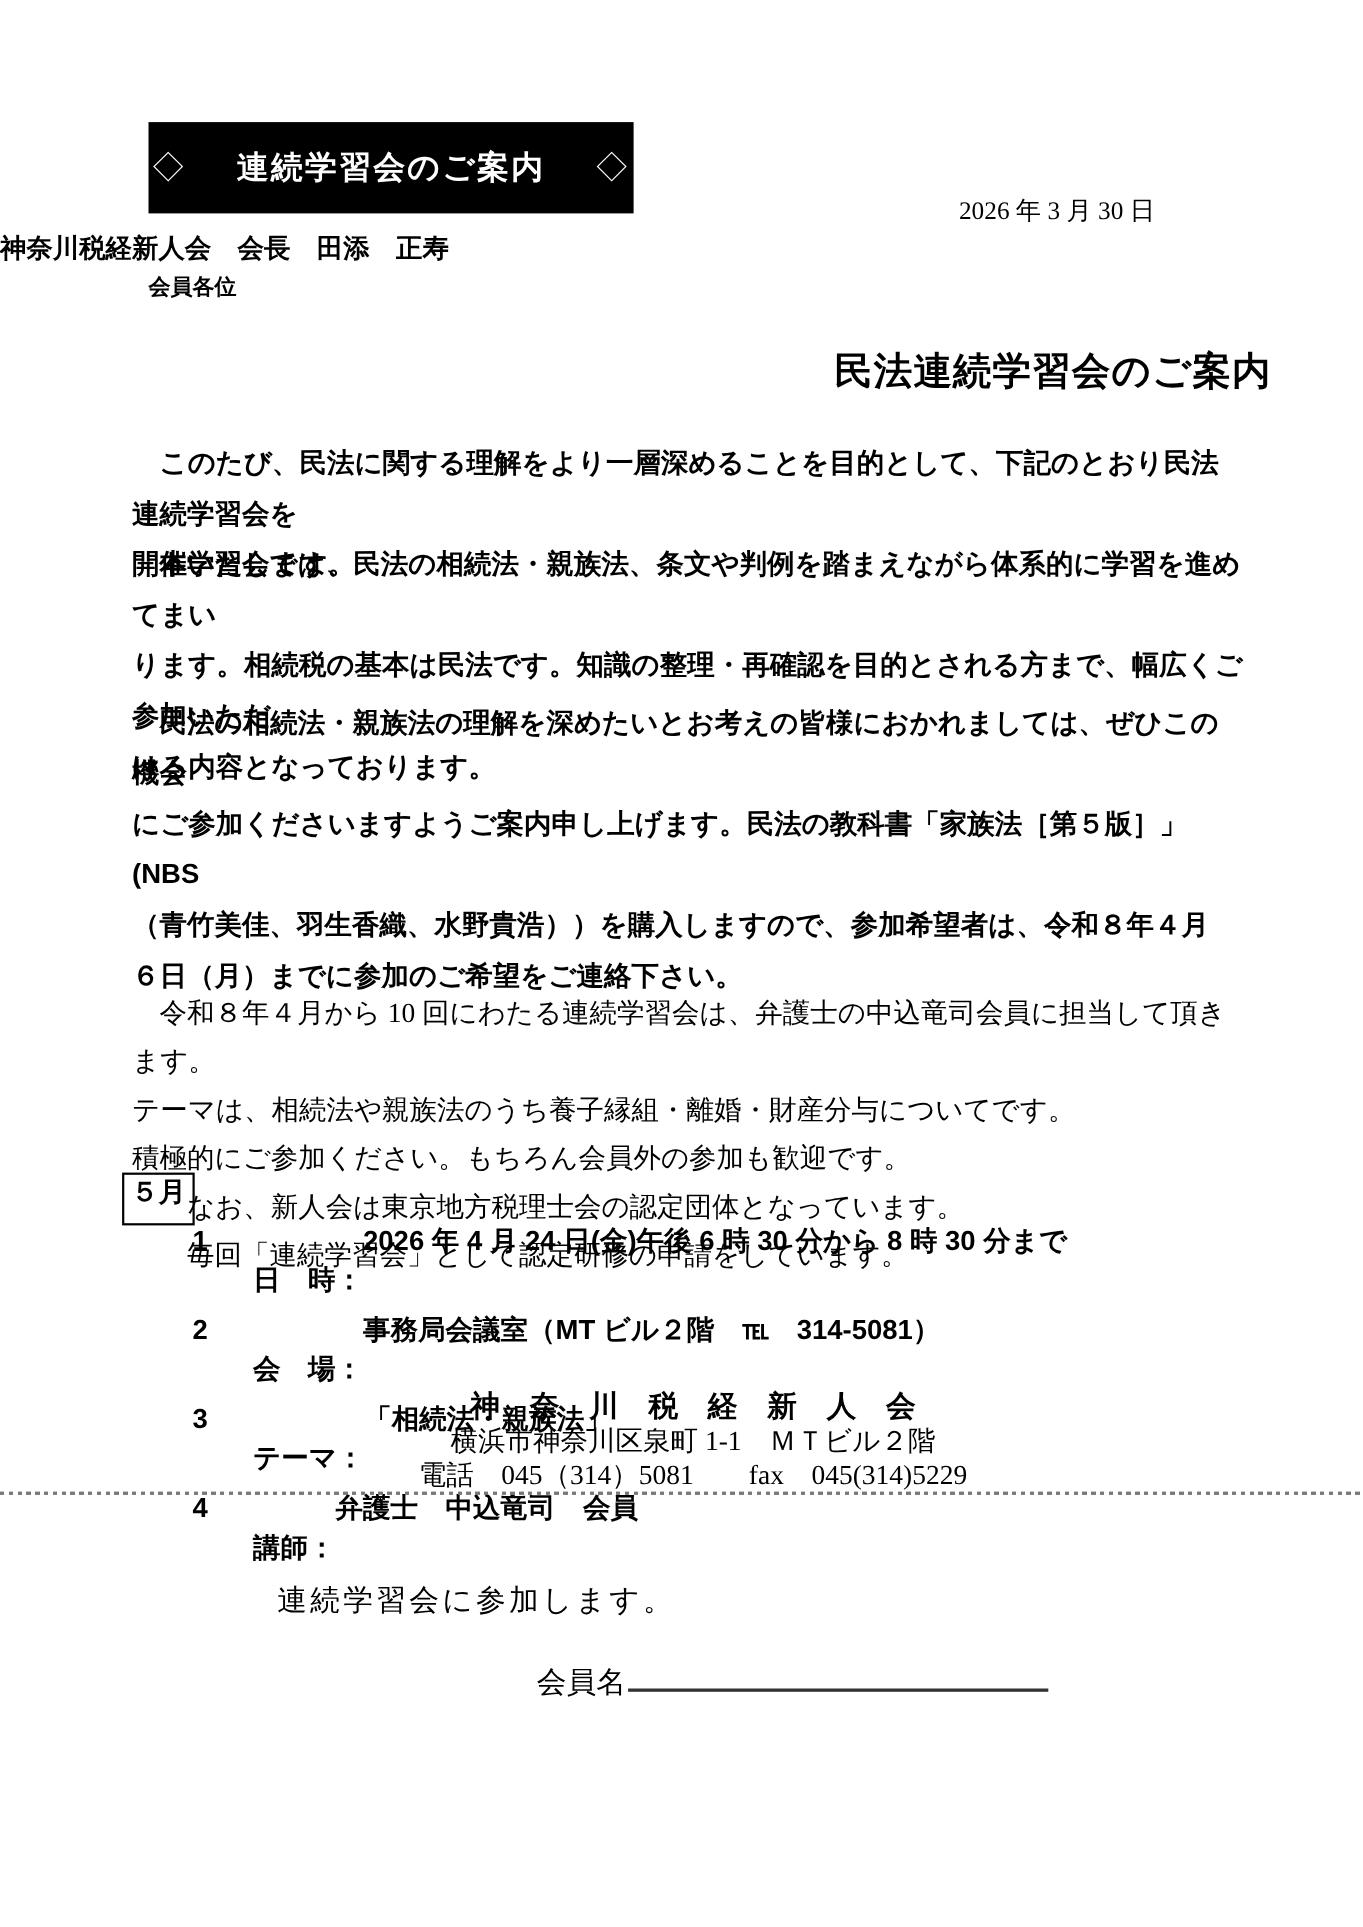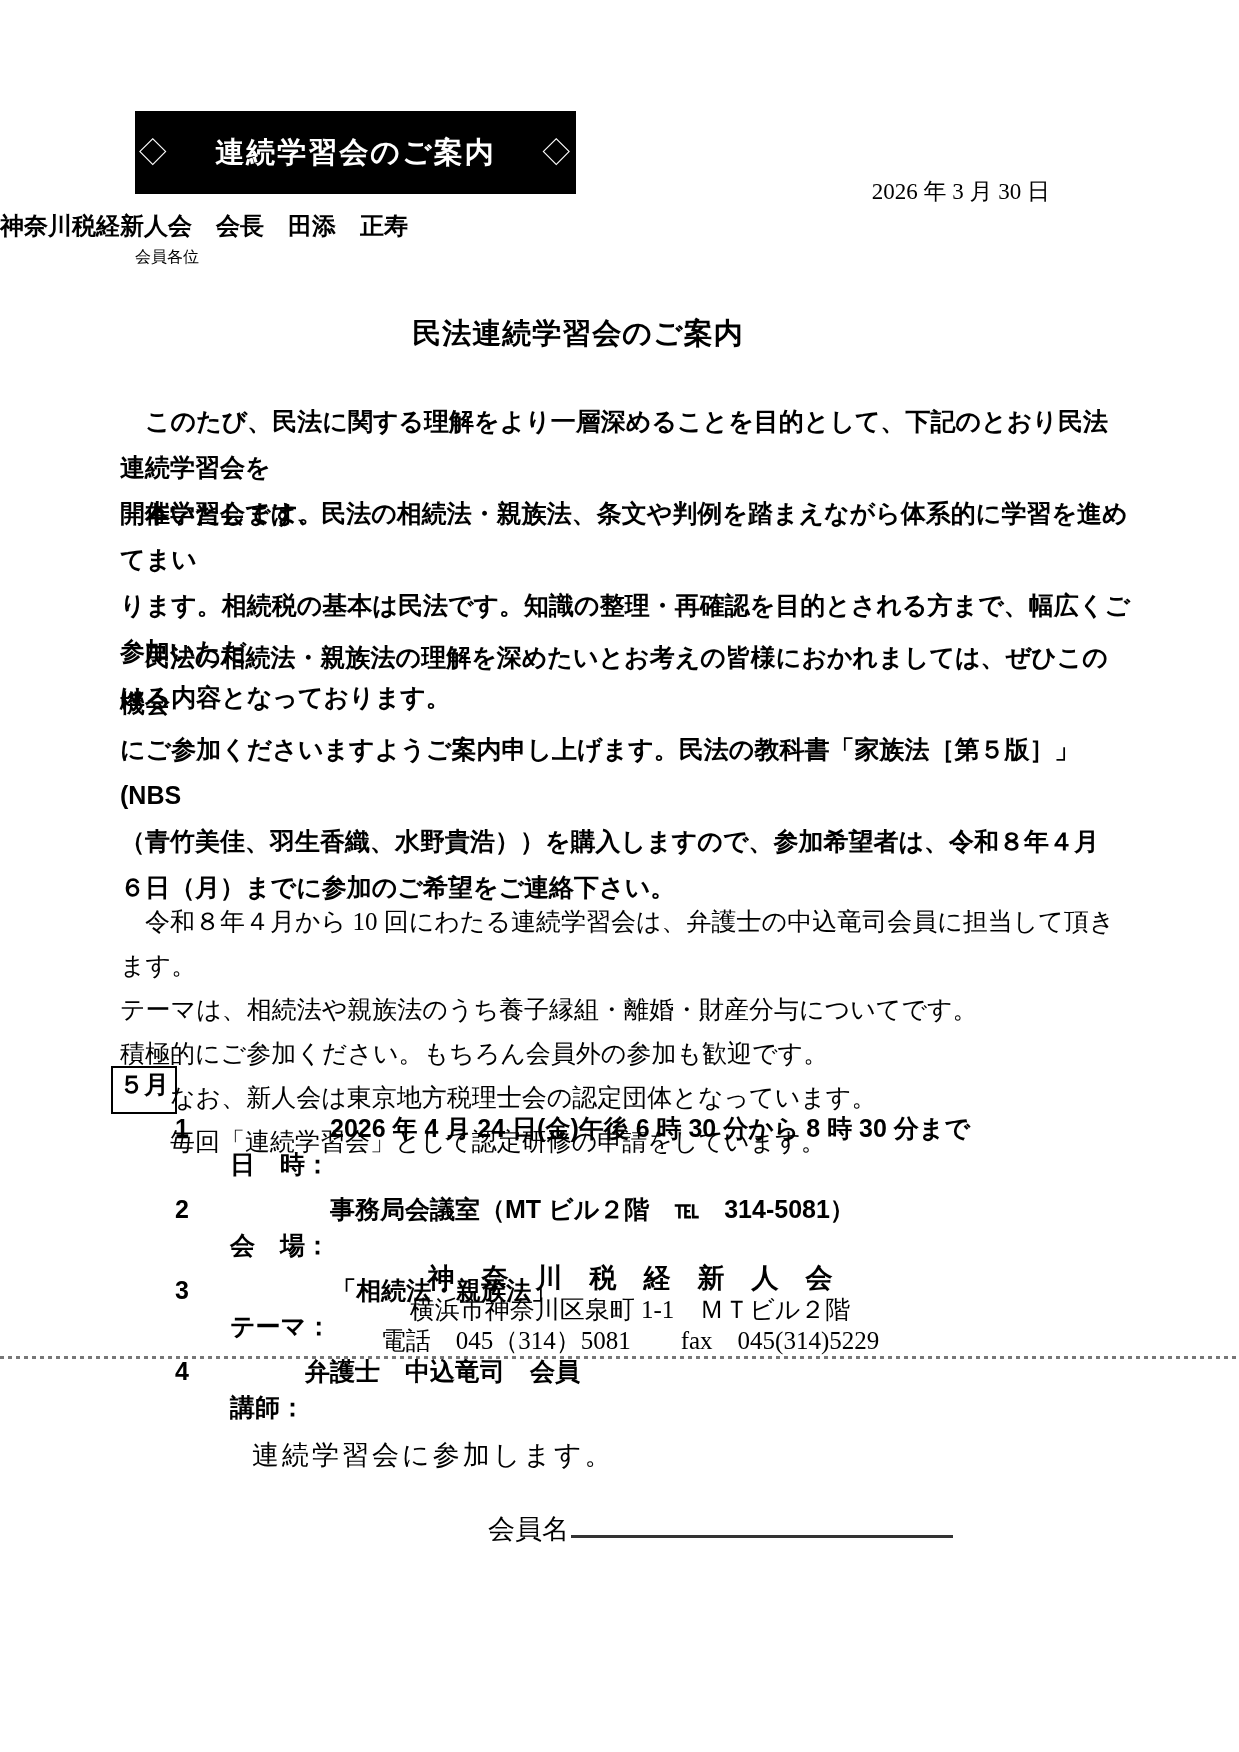--- a/index.html
+++ b/index.html
@@ -28,25 +28,25 @@
     text-align:right; font-size:23px;
     font-family:"Liberation Serif", serif;
     padding-left:15px;
   }
   .sender-line{
     position:absolute; top:210px; left:0; width:1036px;
     text-align:left; font-size:24px; font-weight:bold;
   }
   .salutation{
     position:absolute; top:247px; left:135px;
-    font-size:16px; font-weight:normal;
+    font-size:20px; font-weight:bold;
   }
   .doc-title{
     position:absolute; top:314px; left:0; width:1156px;
-    text-align:center; font-size:29px; font-weight:bold; letter-spacing:1px;
+    text-align:right; font-size:35px; font-weight:bold; letter-spacing:1px;
   }
   
   .para{
     position:absolute; left:120px; width:1010px;
     font-size:25px; font-weight:600; line-height:46px;
     white-space:pre-line;
   }
   .p1{top:398px;}
   .p2{top:490px;}
   .p3{top:634px;}

